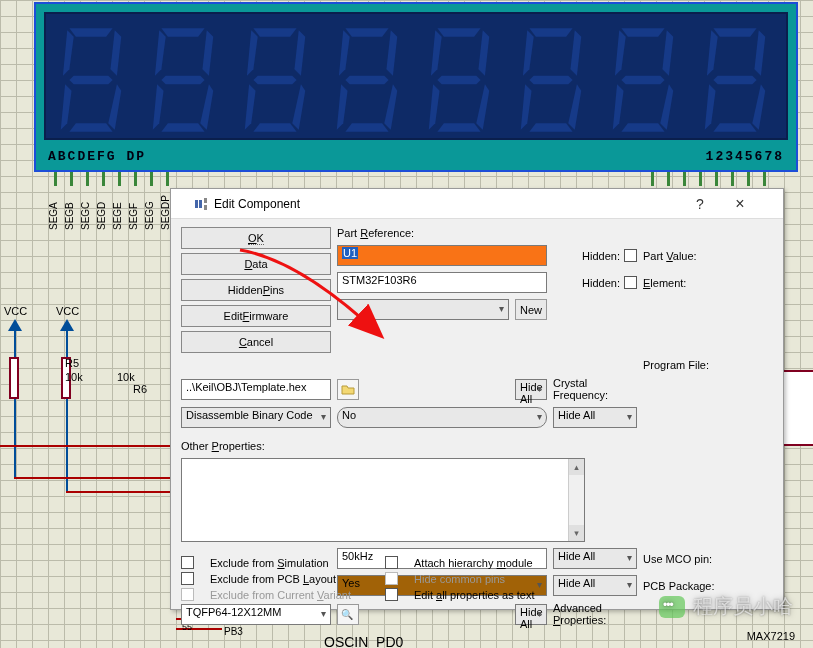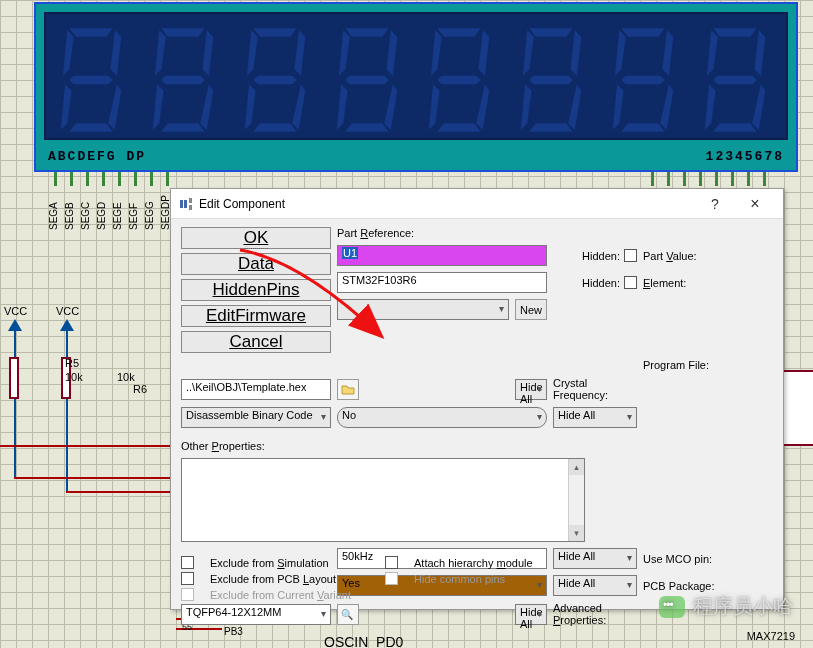--- a/index.html
+++ b/index.html
@@ -77,55 +77,55 @@
 .chip-txt { font-size:11px; margin-left:6px; font-family:Arial; }
 .chip-pinline { position:absolute; height:2px; width:28px; background:#800020; }
 
 
 .dialog {
   position: absolute; left: 170px; top: 188px; width: 614px; height: 422px;
   background: #f0f0f0; border: 1px solid #999; box-shadow: 2px 2px 4px rgba(0,0,0,0.25);
 }
 .dlg-title {
   height: 30px; background: #fff; border-bottom: 1px solid #ddd;
-  display: flex; align-items: center; padding: 0 8px; font-size: 12px;
+  display: flex; align-items: center; padding: 0 23px; font-size: 12px;
 }
 .dlg-title .ticon { width:14px; height:14px; margin-right:6px; display:inline-block; }
 .dlg-title .sp { flex: 1; }
 .dlg-title .ctl { width:40px; height:28px; display:flex; align-items:center; justify-content:center; font-size:14px; color:#333; }
 .dlg-title .ctl.close-x { font-size: 16px; }
 
 .dlg-body { position: absolute; left: 10px; right: 10px; top: 38px; bottom: 8px; }
 .dlg-grid {
   display: grid;
   grid-template-columns: 150px 172px 32px 84px 98px;
   column-gap: 6px; row-gap: 6px;
   align-items: center;
 }
 .lbl { font-size: 11px; color: #000; }
 .inp, .sel, .btnN {
   height: 21px; font-size: 11px; padding: 1px 4px;
   border: 1px solid #7a7a7a; background: #fff;
 }
-.inp.u1 { background:#d946ef; }
+.inp.u1 { background:#f97316; }
 .inp.u1 span.seltxt { background:#2060c0; color:#fff; padding:0 1px; }
 .sel { background: #e8e8e8; appearance:none; position:relative; }
 .sel::after { content:'▾'; position:absolute; right:4px; top:3px; font-size:10px; color:#555; }
 .small-btn {
   height: 21px; font-size: 11px; border:1px solid #999; background:#e9e9e9;
   display:flex; align-items:center; justify-content:center;
 }
 .iconbtn {
   width:22px; height:21px; border:1px solid #999; background:#f5f5f5;
   display:inline-flex; align-items:center; justify-content:center; font-size: 11px;
 }
 .chk { width:13px; height:13px; border:1px solid #555; background:#fff; display:inline-block; }
 .hidden-row { display:flex; align-items:center; gap:4px; font-size:11px; justify-content:flex-end; }
 .right-btns { display:flex; flex-direction:column; gap:4px; }
-.right-btns .wbtn { height:22px; font-size:17px; border:1px solid #888; background:#e9e9e9; display:flex; align-items:center; justify-content:center;text-decoration:underline; }
+.right-btns .wbtn { height:22px; font-size:11px; border:1px solid #888; background:#e9e9e9; display:flex; align-items:center; justify-content:center; }
 
 .other-area {
   width: 404px; height: 84px; border:1px solid #7a7a7a; background:#fff; font-size:11px;
   position:relative;
 }
 .other-area .sb { position:absolute; right:0; top:0; bottom:0; width:16px; background:#f0f0f0; border-left:1px solid #ccc; }
 .other-area .sb .a { position:absolute; left:0; right:0; height:16px; background:#e0e0e0; display:flex; align-items:center; justify-content:center; font-size:9px; color:#666;}
 .other-area .sb .a.up{top:0;} .other-area .sb .a.dn{bottom:0;}
 
 .bottom-checks { position:absolute; left:0; bottom:0; right:0; display:grid; grid-template-columns: 1fr 1fr; row-gap:3px; font-size:11px; }
@@ -478,20 +478,24 @@
           <span>Exclude from PCB <span class="underline-key">L</span>ayout</span>
         </div>
       <div class="ck-row dis">
           <span class="chk" style="border-color:#bbb;"></span>
           <span>Hide common pins</span>
         </div>
       <div class="ck-row dis">
           <span class="chk" style="border-color:#bbb;"></span>
           <span>Exclude from Current <span class="underline-key">V</span>ariant</span>
         </div>
+      <div class="ck-row">
+          <span class="chk"></span>
+          <span>Edit <span class="underline-key">a</span>ll properties as text</span>
+        </div>
     </div>
   </div>
 </div>
 
 <svg class="arrow-ann">
   <defs>
     <marker id="ah" markerWidth="12" markerHeight="10" refX="10" refY="5" orient="auto">
       <path d="M0,0 L12,5 L0,10 z" fill="#e11"></path>
     </marker>
   </defs>

